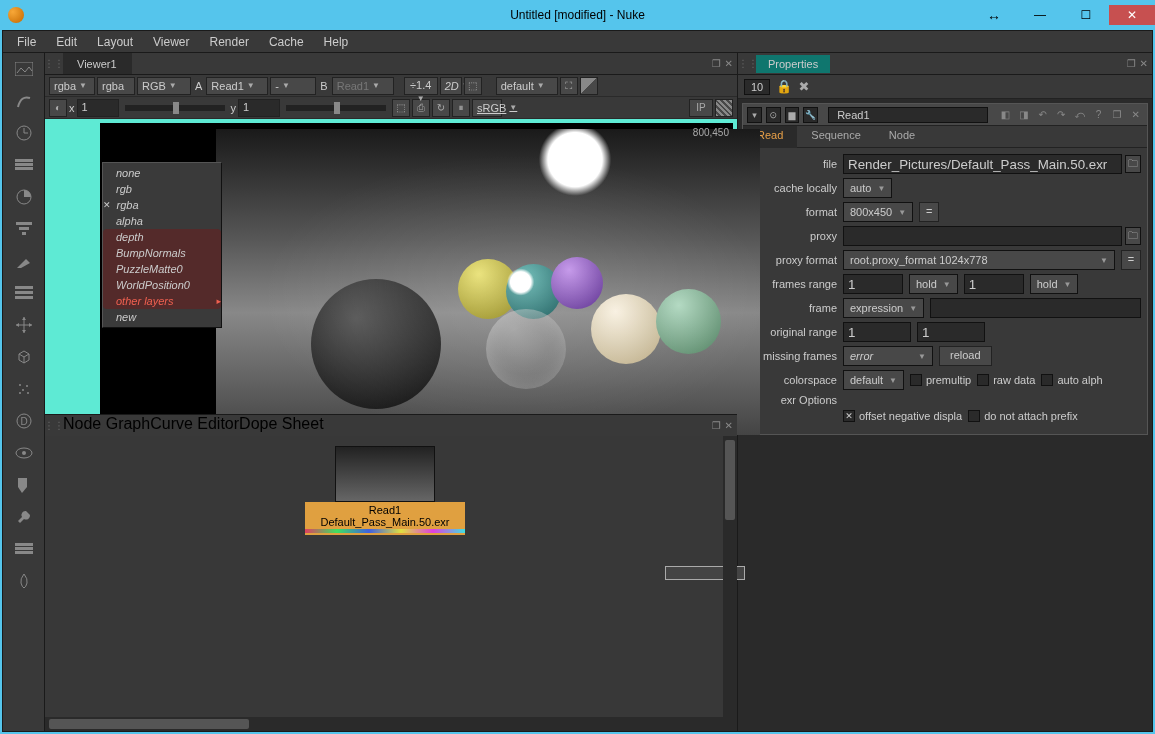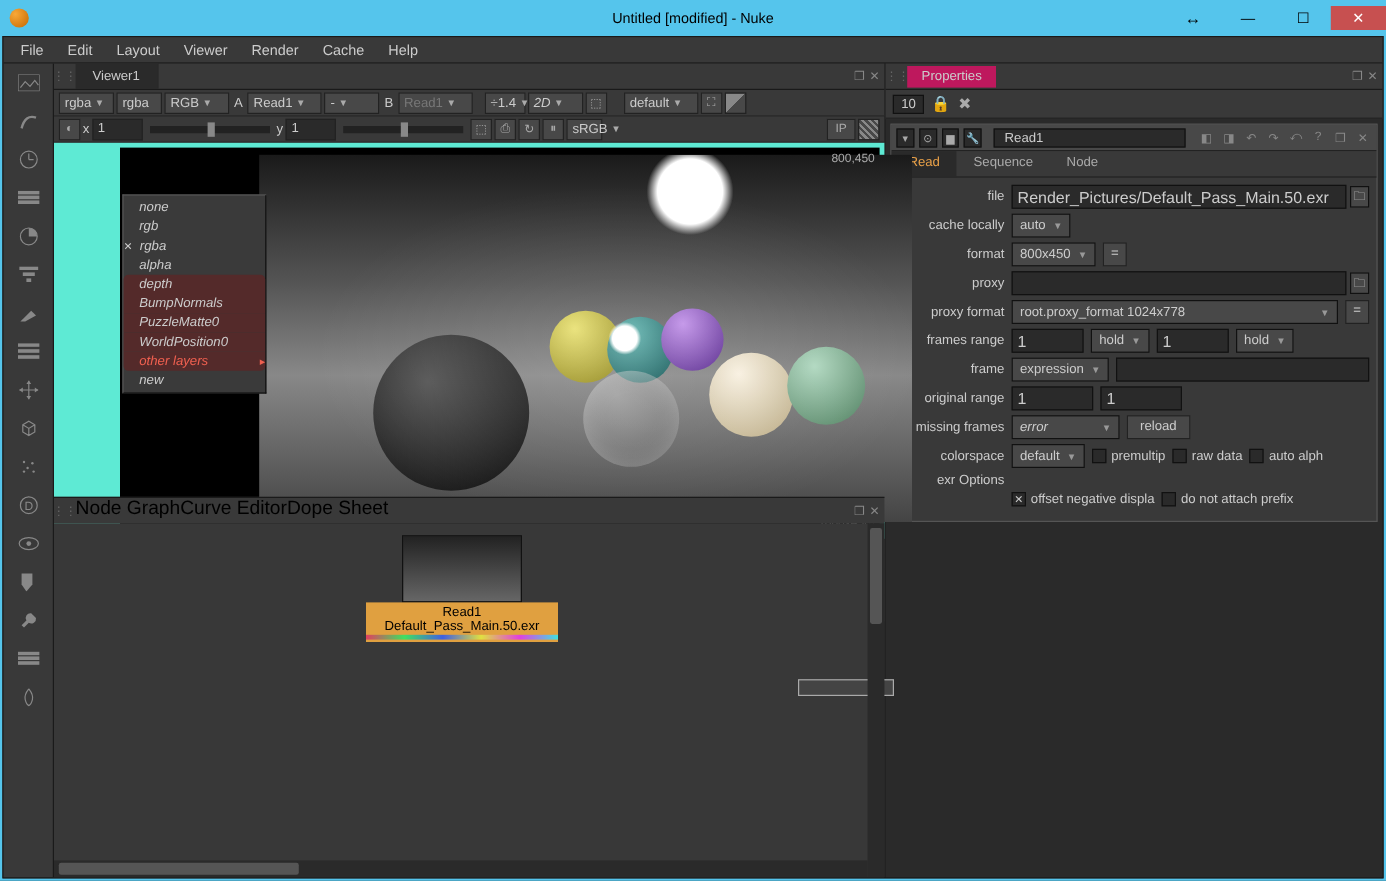--- a/index.html
+++ b/index.html
@@ -88,21 +88,21 @@
 .node-graph { flex: 1; background: #383838; position: relative; min-height: 120px;}
 .node-thumb { position: absolute; left: 290px; top: 10px; width: 100px; height: 56px; background: linear-gradient(180deg,#222,#666); border: 1px solid #111; }
 .node-box { position: absolute; left: 260px; top: 66px; width: 160px; background: #e0a040; color: #000; text-align: center; font-size: 11px; padding: 2px 0; }
 .node-box .stripe { height: 4px; background: linear-gradient(90deg,#e04060,#40e060,#4060e0,#e0e040,#e040e0,#40e0e0); margin-top:1px;}
 .node-dist { position: absolute; left: 620px; top: 130px; width: 80px; height: 14px; border: 1px solid #aaa; background:#444;}
 
 
 .right-col { width: 414px; background: #2a2a2a; display: flex; flex-direction: column; }
 .prop-header { height: 22px; background: #393939; display: flex; align-items: center; border-bottom: 1px solid #1a1a1a; }
 .prop-header .grip{width:18px;text-align:center;color:#666;font-size:10px;}
-.prop-header .tab { padding: 3px 12px; background: #be185d; color: #ccc; font-size: 11px; }
+.prop-header .tab { padding: 3px 12px; background: #0f766e; color: #ccc; font-size: 11px; }
 .prop-header .panel-ctrl { margin-left: auto; display: flex; gap: 4px; padding-right: 4px; color:#888;font-size:10px;}
 
 .prop-tools { height: 24px; background: #393939; display: flex; align-items: center; gap: 6px; padding: 0 6px; border-bottom: 1px solid #222; }
 .prop-tools .pnum { background:#2a2a2a;border:1px solid #111;padding:1px 6px;color:#ccc;font-size:11px; }
 .prop-tools .ico{color:#aaa;font-size:13px;}
 
 .node-panel { margin: 4px; border: 1px solid #555; background: #393939; }
 .node-panel-hdr { height: 22px; background: #484848; display: flex; align-items: center; gap: 4px; padding: 0 4px; border-bottom: 1px solid #222; }
 .node-panel-hdr .nico { width: 16px; height: 16px; background: #2a2a2a; border: 1px solid #111; display:inline-flex;align-items:center;justify-content:center;color:#aaa;font-size:9px;}
 .node-panel-hdr .node-name { background: #2a2a2a; border: 1px solid #111; padding: 1px 8px; color: #ccc; font-size: 11px; flex: 1; margin: 0 6px; }
@@ -300,25 +300,25 @@
         <div class="sel" style="width:46px;">
             <span>-</span>
             <span class="arrow-dn">▼</span>
           </div>
         <span style="margin:0 2px;">B</span>
         <div class="sel" style="width:62px;color:#777;">
             <span>Read1</span>
             <span class="arrow-dn">▼</span>
           </div>
         <div style="width:6px;"></div>
-        <div class="sel" style="width:34px;">
+        <div class="sel" style="width:34px;flex-direction:column;">
             <span>÷1.4</span>
             <span class="arrow-dn">▼</span>
           </div>
-        <div class="sel" style="width:46px;font-style:italic;">
+        <div class="sel" style="width:22px;font-style:italic;">
             <span>2D</span>
             <span class="arrow-dn">▼</span>
           </div>
         <div class="btn-icon">⬚</div>
         <div style="width:10px;"></div>
         <div class="sel" style="width:62px;">
             <span>default</span>
             <span class="arrow-dn">▼</span>
           </div>
         <div class="btn-icon">⛶</div>
@@ -334,21 +334,21 @@
           </div>
         <span>y</span>
         <div class="num-field">1</div>
         <div style="flex:0 0 100px;height:6px;background:#222;margin:0 4px;position:relative;">
             <div style="position:absolute;left:48px;top:-3px;width:6px;height:12px;background:#888;"></div>
           </div>
         <div class="btn-icon">⬚</div>
         <div class="btn-icon">⎙</div>
         <div class="btn-icon">↻</div>
         <div class="btn-icon">⏸</div>
-        <div class="sel" style="width:30px;">
+        <div class="sel" style="width:30px;text-decoration:underline;">
             <span>sRGB</span>
             <span class="arrow-dn">▼</span>
           </div>
         <div style="margin-left:auto;display:flex;gap:2px;">
           <div class="btn-icon" style="width:24px;font-weight:normal;">IP</div>
           <div class="btn-icon" style="background:repeating-linear-gradient(45deg,#888 0 2px,#484848 2px 4px);"></div>
         </div>
       </div>
 
       <div class="viewer-wrapper">

